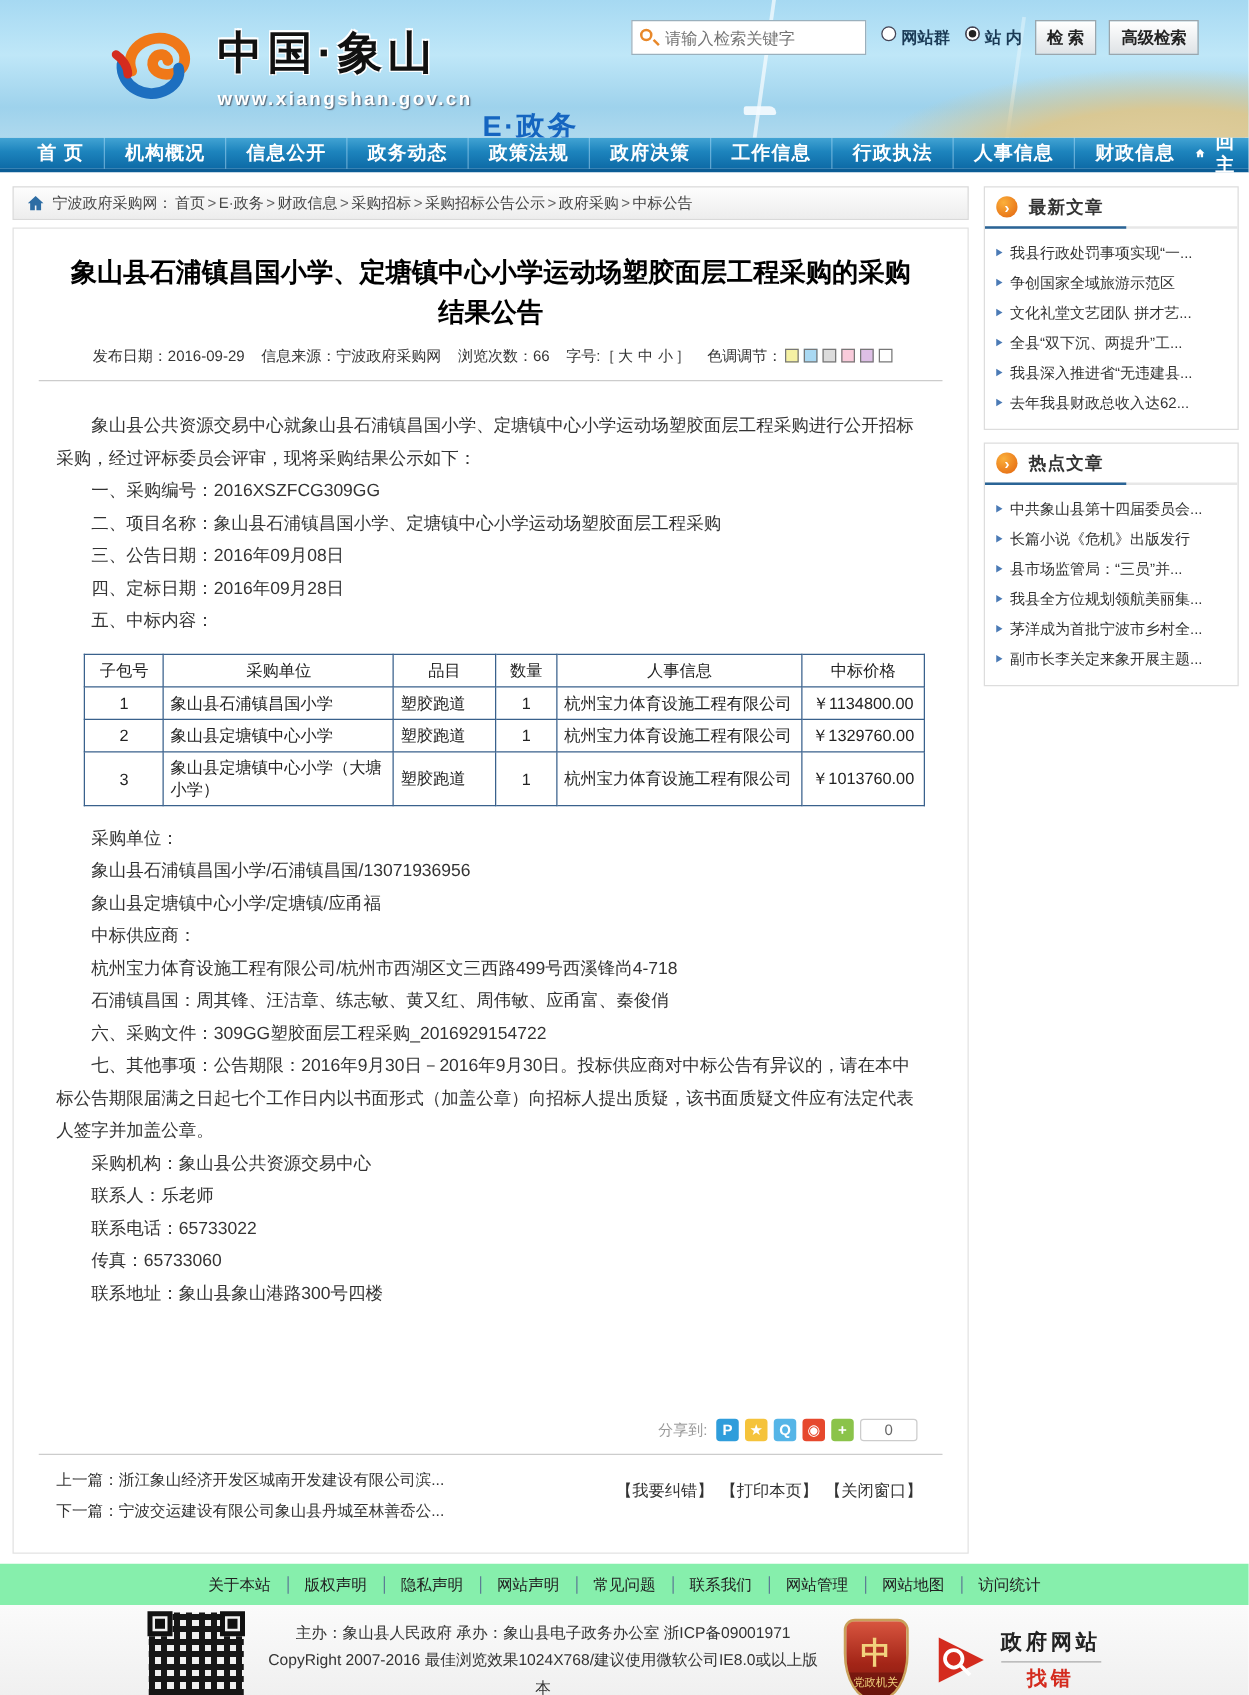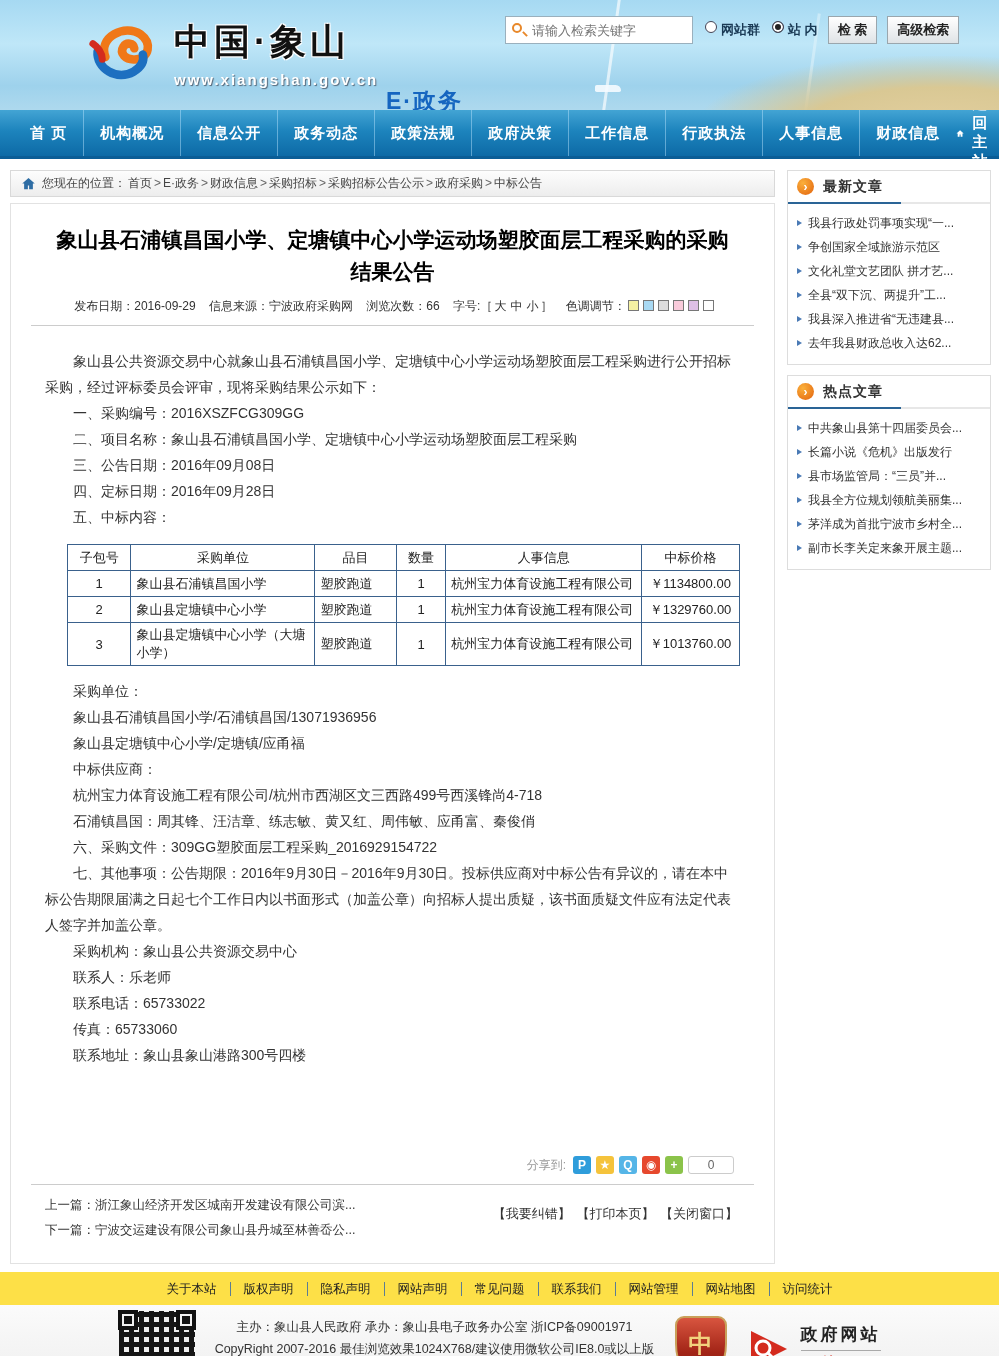--- a/index.html
+++ b/index.html
@@ -28,21 +28,21 @@
     font-size:13px; color:#333; outline:none; }
   .mag { position:absolute; left:7px; top:7px; width:10px; height:10px; border:2px solid #e8882a; border-radius:50%; }
   .mag::after { content:""; position:absolute; left:8px; top:8px; width:6px; height:2px; background:#e8882a; transform:rotate(45deg); }
   .radio-item { display:flex; align-items:flex-start; margin-left:12px; font-size:13px; font-weight:bold; color:#1a3a55; cursor:pointer; }
   .radio-dot { width:12px; height:12px; border-radius:50%; border:1px solid #445; background:#fff; margin-right:4px; display:inline-block; }
   .radio-dot.checked { background:#222; box-shadow: inset 0 0 0 2px #fff; }
   .hdr-btn { margin-left:10px; padding:4px 9px; font-size:13px; font-weight:bold; color:#222;
     background:linear-gradient(180deg,#ffffff,#dfe3e6); border:1px solid #9aa6ad; cursor:pointer; white-space:nowrap; }
 
   
-  .nav { height:49px; background:linear-gradient(180deg,#43a4d4 0%,#1d84bd 45%,#0d6aa6 100%);
+  .nav { height:28px; background:linear-gradient(180deg,#43a4d4 0%,#1d84bd 45%,#0d6aa6 100%);
     border-bottom:3px solid #0b5d96; display:flex; align-items:stretch; }
   .nav-item { display:flex; align-items:center; padding:0 16px; color:#fff; font-size:15px; font-weight:bold;
     letter-spacing:1px; cursor:pointer; border-right:1px solid rgba(190,230,255,.45); white-space:nowrap; }
   .nav-item:first-child { padding-left:30px; }
   .nav-right { margin-left:auto; display:flex; align-items:center; padding-right:26px; color:#fff;
     font-size:15px; font-weight:bold; cursor:pointer; }
   .nav-right svg { margin-right:8px; }
 
   
   .main { display:flex; padding:11px 8px 8px 10px; gap:12px; align-items:flex-start; background:#fff; }
@@ -92,21 +92,21 @@
   .sb-head { height:33px; display:flex; align-items:center; padding-left:9px; border-bottom:2px solid #e7e7e7; position:relative; }
   .sb-head::after { content:""; position:absolute; left:0; bottom:-2px; width:56%; height:2px; background:#2a6496; }
   .sb-ico { width:17px; height:17px; border-radius:50%; background:radial-gradient(circle at 35% 30%,#fbb03b,#e2620d);
     color:#fff; font-size:12px; font-weight:bold; display:inline-flex; align-items:center; justify-content:center; margin-right:9px; }
   .sb-title { font-size:14px; font-weight:bold; color:#333; letter-spacing:1px; }
   .sbox ul { list-style:none; padding:7px 6px 9px 7px; }
   .sbox li { font-size:12px; color:#333; line-height:24px; display:flex; align-items:center; cursor:pointer; white-space:nowrap; overflow:hidden;text-align:center; }
   .tri { width:0; height:0; border-left:5px solid #4a7ab5; border-top:3px solid transparent; border-bottom:3px solid transparent; margin:0 6px 0 2px; flex:none; }
 
   
-  .flinks { height:33px; background:#fde047; display:flex; align-items:center; justify-content:center; }
+  .flinks { height:33px; background:#86efac; display:flex; align-items:center; justify-content:center; }
   .flinks span { font-size:12.5px; color:#222; padding:0 13px; border-right:1px solid #5c7d94; cursor:pointer; line-height:14px; }
   .flinks span:last-child { border-right:none; }
   .fbottom { background:linear-gradient(180deg,#fbfbfb,#ededed); padding:6px 0 8px; display:flex; align-items:center; justify-content:center; gap:20px; }
   .qr { width:76px; height:76px; position:relative; flex:none;
     background-image: repeating-linear-gradient(0deg,#161616 0 5px,transparent 5px 10px),
                       repeating-linear-gradient(90deg,#161616 0 5px,#f0f0f0 5px 10px); }
   .qr span { position:absolute; width:20px; height:20px; background:#f0f0f0; border:4px solid #111; }
   .qr span::after { content:""; position:absolute; inset:2px; background:#111; }
   .qr .tl { left:-1px; top:-1px; } .qr .tr { right:-1px; top:-1px; }
   .copy { width:440px; text-align:center; font-size:12.5px; color:#333; line-height:22px; }
@@ -177,21 +177,21 @@
     </span>
   </div>
 
   <div class="main">
     <div class="col-left">
 
       <div class="crumb">
         <svg width="15" height="15" viewBox="0 0 24 24">
             <path d="M12 3 2 12h3v9h6v-6h2v6h6v-9h3z" fill="#2e6da4"></path>
           </svg>
-        <span>您现在的位置：</span>
+        <span>宁波政府采购网：</span>
         <span class="crumb-item">首页</span>
           <span class="crumb-sep">&gt;</span>
         <span class="crumb-item">E·政务</span>
           <span class="crumb-sep">&gt;</span>
         <span class="crumb-item">财政信息</span>
           <span class="crumb-sep">&gt;</span>
         <span class="crumb-item">采购招标</span>
           <span class="crumb-sep">&gt;</span>
         <span class="crumb-item">采购招标公告公示</span>
           <span class="crumb-sep">&gt;</span>

